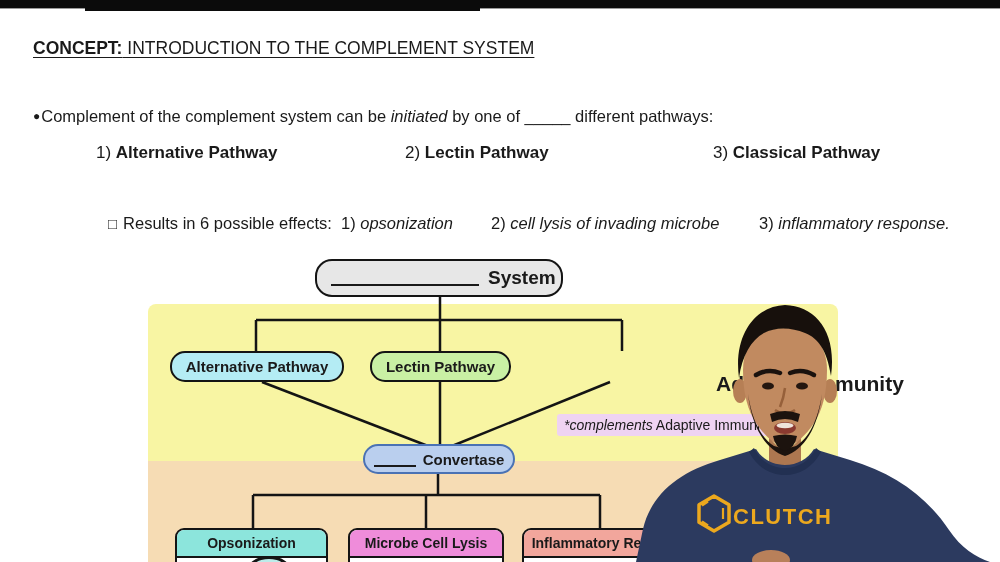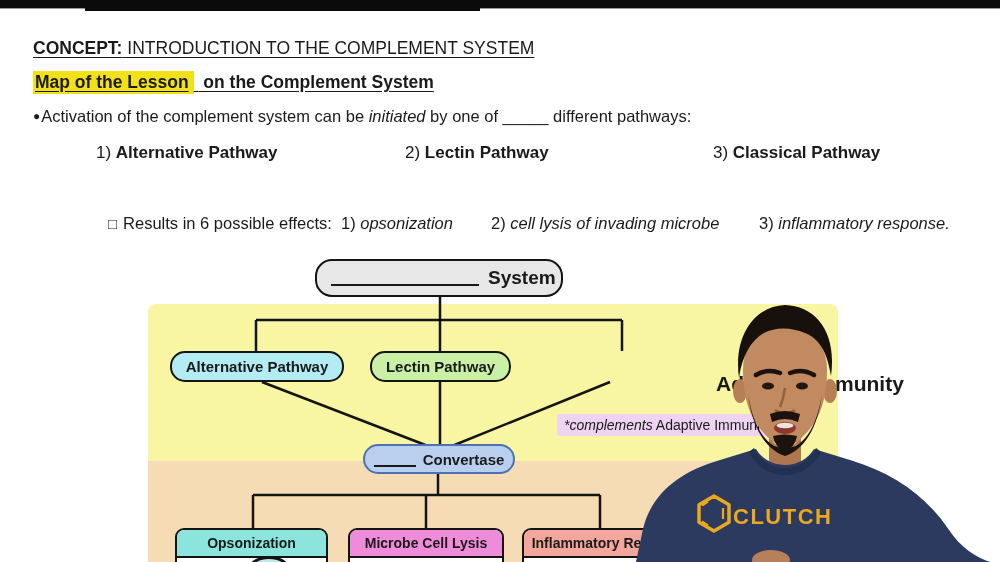--- a/index.html
+++ b/index.html
@@ -57,23 +57,22 @@
 <body>
 
 <div class="stage">
 
   <div class="topbar">
     <div class="topbar-bump"></div>
   </div>
 
   <div class="tline l1"><span class="u"><span class="b">CONCEPT:</span><span> INTRODUCTION TO THE COMPLEMENT SYSTEM</span></span></div>
 
-  <div class="tline l2"><span class="hl">Map of the Lesson</span><span>&nbsp;</span><span> on the Complement System</span></div>
 
-  <div class="tline l3"><span class="bullet">●</span><span>Activation of the complement system can be </span><span class="i">initiated</span><span> by one of </span><span>_____</span><span> different pathways:</span></div>
+  <div class="tline l3"><span class="bullet">●</span><span>Complement of the complement system can be </span><span class="i">initiated</span><span> by one of </span><span>_____</span><span> different pathways:</span></div>
 
   <div class="tline row l4">
     <span class="pos" style="left:96px"><span>1) </span><span class="b">Alternative Pathway</span></span>
     <span class="pos" style="left:405px"><span>2) </span><span class="b">Lectin Pathway</span></span>
     <span class="pos" style="left:713px"><span>3) </span><span class="b">Classical Pathway</span></span>
   </div>
 
 
   <div class="tline row l6">
     <span class="pos" style="left:108px"><span class="chk">□</span><span>Results in 6 possible effects:</span></span>

